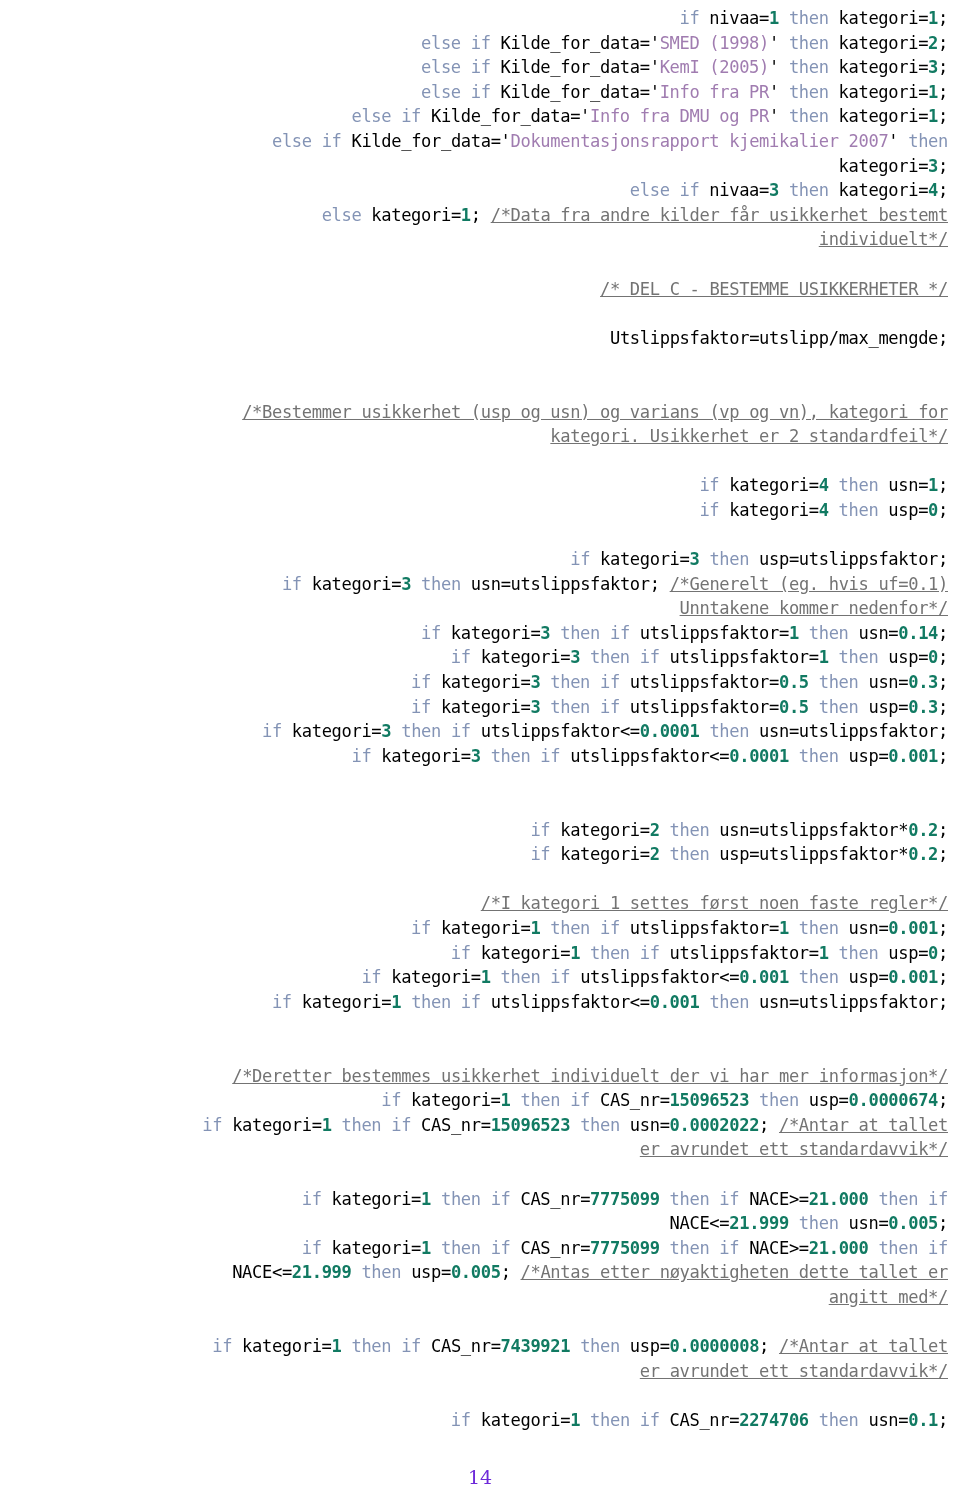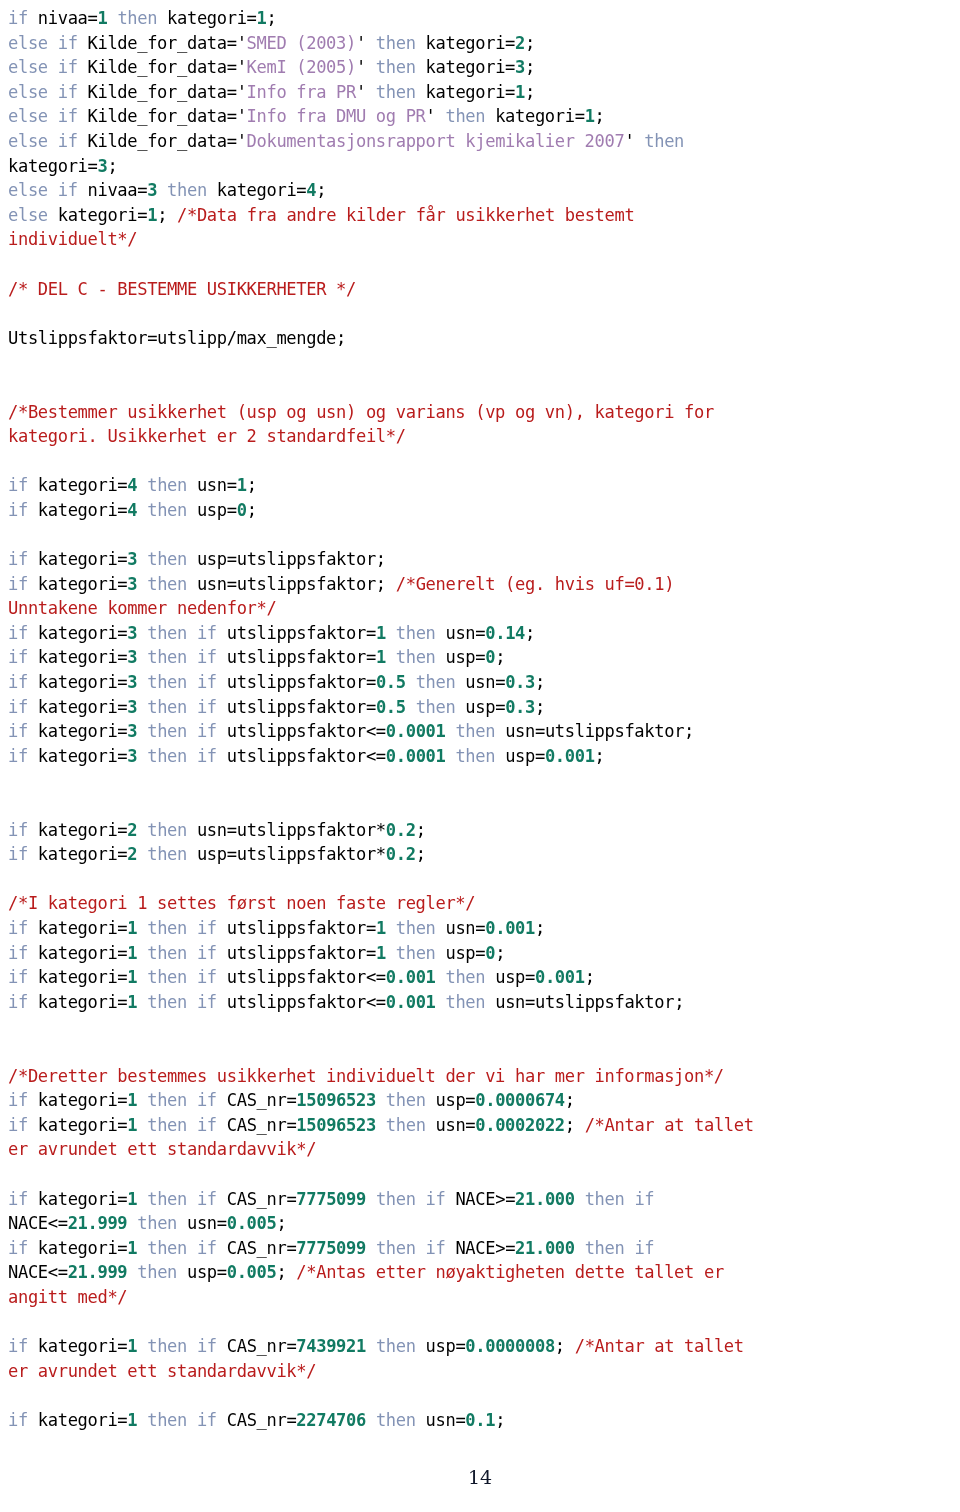--- a/index.html
+++ b/index.html
@@ -14,58 +14,59 @@
     font-family: "DejaVu Sans Mono", "Liberation Mono", monospace;
     overflow: hidden;
   }
   #code-listing {
     position: absolute;
     left: 0px;
     top: 0px;
     width: 948px;
     padding: 6px 0 0 0;
     box-sizing: border-box;
+    text-align: right;
   }
   .code-line {
     font-family: "DejaVu Sans Mono", "Liberation Mono", monospace;
     font-size: 17.1px;
     line-height: 24.6px;
     height: 24.6px;
     white-space: pre;
     letter-spacing: -0.35px;
     padding-left: 8px;
     color: #000000;
   }
   .code-line.blank {
     height: 24.6px;
   }
   
   .tok-kw   { color: #8393b5; }   
   .tok-num  { color: #117a62; font-weight: bold; }  
   .tok-str  { color: #a07cb0; }   
-  .tok-cmt  { color: #b91c1c; }   
+  .tok-cmt  { color: #737373; text-decoration: underline; }   
   .tok-pln  { color: #000000; }   
 
   #page-number {
     position: absolute;
     left: 0;
     right: 0;
     top: 1466px;
     text-align: center;
     font-family: "DejaVu Serif", "Liberation Serif", serif;
     font-size: 19px;
-    color: #0f172a;
+    color: #6d28d9;
   }
 </style>
 </head>
 <body>
 
 <div id="code-listing">
     <div class="code-line"><span class="tok-kw">if </span><span class="tok-pln">nivaa=</span><span class="tok-num">1</span><span class="tok-kw"> then </span><span class="tok-pln">kategori=</span><span class="tok-num">1</span><span class="tok-pln">;</span></div>
-    <div class="code-line"><span class="tok-kw">else if </span><span class="tok-pln">Kilde_for_data='</span><span class="tok-str">SMED (2003)</span><span class="tok-pln">'</span><span class="tok-kw"> then </span><span class="tok-pln">kategori=</span><span class="tok-num">2</span><span class="tok-pln">;</span></div>
+    <div class="code-line"><span class="tok-kw">else if </span><span class="tok-pln">Kilde_for_data='</span><span class="tok-str">SMED (1998)</span><span class="tok-pln">'</span><span class="tok-kw"> then </span><span class="tok-pln">kategori=</span><span class="tok-num">2</span><span class="tok-pln">;</span></div>
     <div class="code-line"><span class="tok-kw">else if </span><span class="tok-pln">Kilde_for_data='</span><span class="tok-str">KemI (2005)</span><span class="tok-pln">'</span><span class="tok-kw"> then </span><span class="tok-pln">kategori=</span><span class="tok-num">3</span><span class="tok-pln">;</span></div>
     <div class="code-line"><span class="tok-kw">else if </span><span class="tok-pln">Kilde_for_data='</span><span class="tok-str">Info fra PR</span><span class="tok-pln">'</span><span class="tok-kw"> then </span><span class="tok-pln">kategori=</span><span class="tok-num">1</span><span class="tok-pln">;</span></div>
     <div class="code-line"><span class="tok-kw">else if </span><span class="tok-pln">Kilde_for_data='</span><span class="tok-str">Info fra DMU og PR</span><span class="tok-pln">'</span><span class="tok-kw"> then </span><span class="tok-pln">kategori=</span><span class="tok-num">1</span><span class="tok-pln">;</span></div>
     <div class="code-line"><span class="tok-kw">else if </span><span class="tok-pln">Kilde_for_data='</span><span class="tok-str">Dokumentasjonsrapport kjemikalier 2007</span><span class="tok-pln">'</span><span class="tok-kw"> then</span></div>
     <div class="code-line"><span class="tok-pln">kategori=</span><span class="tok-num">3</span><span class="tok-pln">;</span></div>
     <div class="code-line"><span class="tok-kw">else if </span><span class="tok-pln">nivaa=</span><span class="tok-num">3</span><span class="tok-kw"> then </span><span class="tok-pln">kategori=</span><span class="tok-num">4</span><span class="tok-pln">;</span></div>
     <div class="code-line"><span class="tok-kw">else </span><span class="tok-pln">kategori=</span><span class="tok-num">1</span><span class="tok-pln">; </span><span class="tok-cmt">/*Data fra andre kilder får usikkerhet bestemt</span></div>
     <div class="code-line"><span class="tok-cmt">individuelt*/</span></div>
     <div class="code-line blank">&nbsp;</div>
     <div class="code-line"><span class="tok-cmt">/* DEL C - BESTEMME USIKKERHETER */</span></div>

